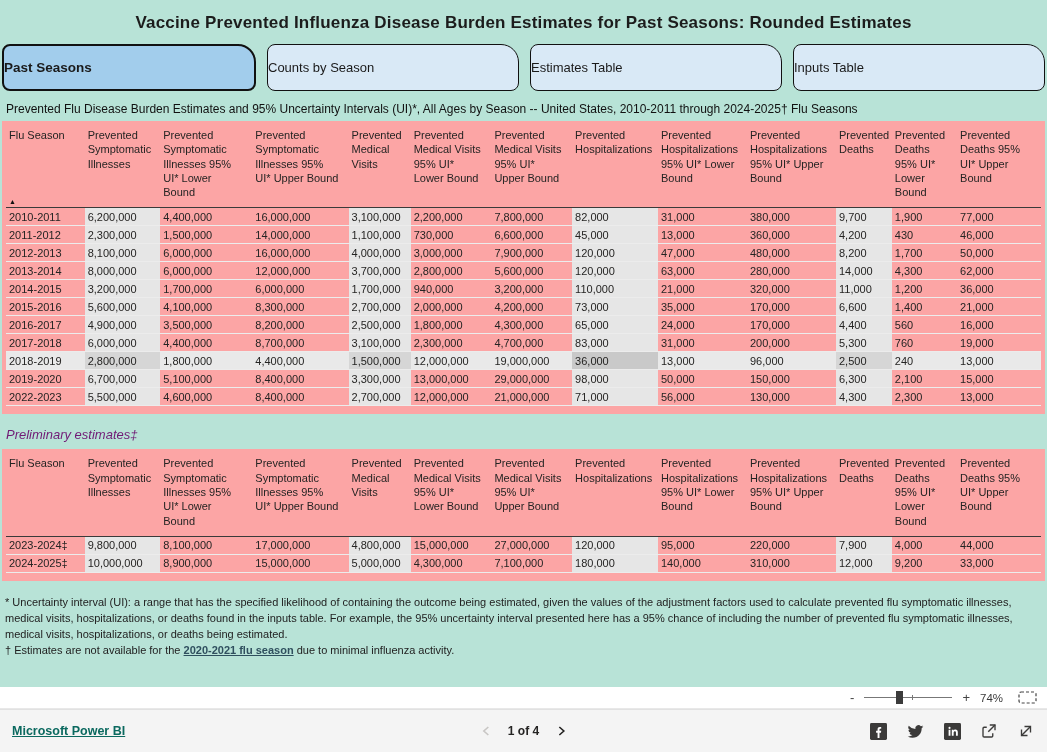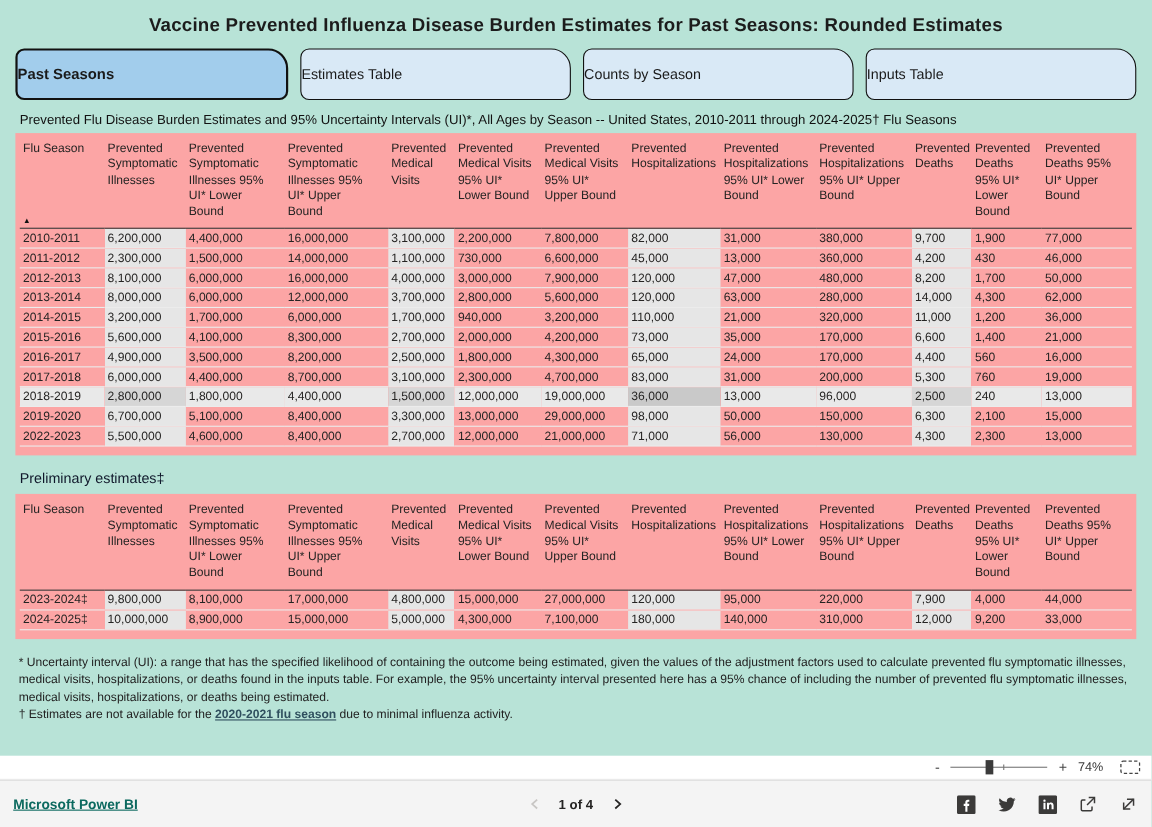--- a/index.html
+++ b/index.html
@@ -1,19 +1,19 @@
 <!DOCTYPE html>
 <html><head>
 <meta charset="utf-8">
 <style>
   * { box-sizing: border-box; margin: 0; padding: 0; }
   html, body { width: 1047px; height: 752px; overflow: hidden; }
   body { font-family: "Liberation Sans", sans-serif; background: #b8e3d7; color: #252423; }
   .page { width: 1047px; height: 752px; display: flex; flex-direction: column; }
-  .content { flex: 1; padding: 0 14px; overflow: hidden; }
+  .content { flex: 1; padding: 0 2px; overflow: hidden; }
 
   .title { text-align: center; font-size: 17px; font-weight: 700; color: #1c1c1c; margin: 13px 0 11px; letter-spacing: .2px; }
 
   .tabs { display: flex; gap: 11px; height: 47px; margin-bottom: 11px; }
   .tab { flex: 1; display: flex; align-items: center; font-size: 13px; color: #1a1a1a;
          background: #d9e9f6; border: 1.5px solid #111; border-radius: 8px 18px 8px 8px; cursor: pointer; }
   .tab.active { background: #a2cdec; border-width: 2.5px; font-weight: 700; font-size: 13.5px; }
 
   .subtitle { font-size: 12px; color: #111; margin: 0 4px 5px; }
 
@@ -23,21 +23,21 @@
        padding: 5px 8px 8px 3px; border-bottom: 1px solid #3a3a3a; position: relative; }
   td { height: 18px; padding: 1px 8px 1px 3px; border-bottom: 1px solid #ececec; white-space: nowrap; overflow: hidden; }
   td.shade { background: #e6e6e6; }
   tr.hl td { background: #e9e9e9; }
   tr.hl td.shade { background: #d6d6d6; }
   tr.hl td.strong { background: #c9c9c9; }
   .sort { position: absolute; left: 3px; bottom: 1px; font-size: 7px; color: #111; }
   .c1{width:7.6%}.c2{width:7.3%}.c3{width:8.9%}.c4{width:9.3%}.c5{width:6.0%}.c6{width:7.8%}.c7{width:7.8%}
   .c8{width:8.3%}.c9{width:8.6%}.c10{width:8.6%}.c11{width:5.4%}.c12{width:6.3%}.c13{width:8.1%}
 
-  .prelim-label { font-size: 13px; color: #0f172a; margin: 13px 4px 7px; }
+  .prelim-label { font-size: 13px; color: #701a75; margin: 13px 4px 7px; font-style: italic; }
 
   .footnotes { font-size: 11px; color: #222; line-height: 1.45; margin: 14px 3px 0; }
   .footnotes a { color: #2f4f5e; font-weight: 700; }
 
   .zoombar { height: 22px; background: #ffffff; display: flex; align-items: center; justify-content: flex-end;
              gap: 10px; padding-right: 10px; border-bottom: 1px solid #e8e8e8; }
   .zoombar .sign { font-size: 13px; color: #444; cursor: pointer; line-height: 1; }
   .slider-track { position: relative; width: 88px; height: 13px; cursor: pointer; }
   .slider-track::before { content: ""; position: absolute; left: 0; right: 0; top: 6px; height: 1px; background: #777; }
   .slider-handle { position: absolute; left: 36%; top: 0; width: 7px; height: 13px; background: #3b3b3b; cursor: grab; }
@@ -58,24 +58,24 @@
 <div class="page">
   <div class="content">
 
     <div class="title">Vaccine Prevented Influenza Disease Burden Estimates for Past Seasons: Rounded Estimates</div>
 
     <div class="tabs">
       <div class="tab active">
           <span>Past Seasons</span>
         </div>
       <div class="tab">
-          <span>Estimates Table</span>
+          <span>Counts by Season</span>
         </div>
       <div class="tab">
-          <span>Counts by Season</span>
+          <span>Estimates Table</span>
         </div>
       <div class="tab">
           <span>Inputs Table</span>
         </div>
     </div>
 
     <div class="subtitle">Prevented Flu Disease Burden Estimates and 95% Uncertainty Intervals (UI)*, All Ages by Season -- United States, 2010-2011 through 2024-2025† Flu Seasons</div>
 
     <div class="panel">
       <table id="main-table">

